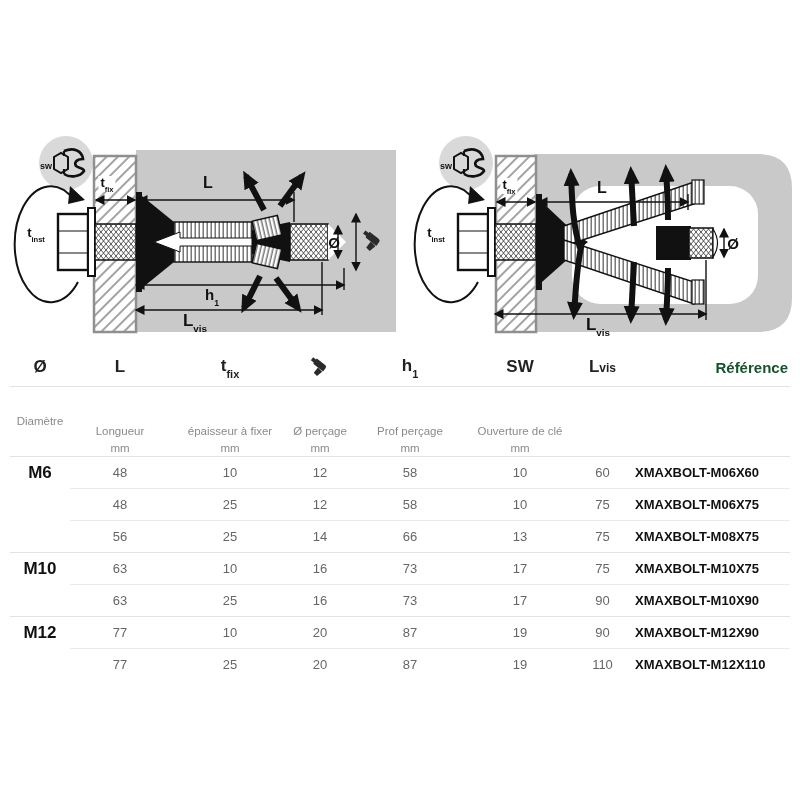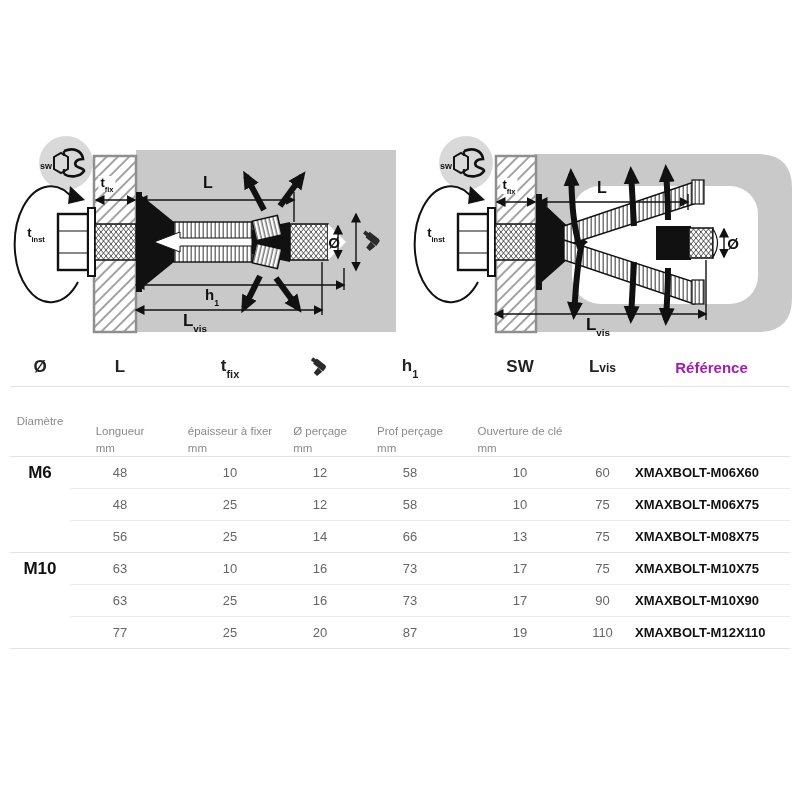--- a/index.html
+++ b/index.html
@@ -24,23 +24,23 @@
   
   #spec-table-wrap{position:absolute;left:10px;top:348px;width:780px;}
   table{border-collapse:collapse;table-layout:fixed;width:780px;}
   col.c1{width:60px;}col.c2{width:100px;}col.c3{width:120px;}col.c4{width:60px;}
   col.c5{width:120px;}col.c6{width:100px;}col.c7{width:65px;}col.c8{width:155px;}
   th,td{padding:0;vertical-align:middle;text-align:center;font-weight:normal;}
   tr.sym-row th{height:38px;font-size:17px;font-weight:bold;color:#222;
                 border-bottom:1px solid #e3e3e3;}
   tr.sym-row th sub{font-size:11px;position:relative;top:2px;}
   tr.sym-row th .lvis-sub{font-size:12px;font-weight:bold;}
-  tr.sym-row th.h-ref{font-size:15px;color:#a21caf;padding-right:2px;}
+  tr.sym-row th.h-ref{text-align:right;font-size:15px;color:#14532d;padding-right:2px;}
   tr.lbl-row td{height:46px;font-size:11.5px;color:#8a8a8a;line-height:1.45;}
-  .sub2{display:inline-block;text-align:left;margin-top:36px;}
+  .sub2{display:inline-block;text-align:center;margin-top:36px;}
   .sub2 .l2{display:block;}
   tr.data td{height:31px;font-size:13px;color:#666;}
   tr.data td.dia{font-size:17px;font-weight:bold;color:#111;}
   tr.data td.ref{text-align:left;font-size:13px;font-weight:bold;color:#111;padding-right:2px;}
   tr.group-start td{border-top:1px solid #e3e3e3;margin-top:16px;}
   tr.sub-row td{border-top:none;}
   tr.sub-row td:not(:first-child){border-top:1px solid #eaeaea;}
   tr.last td{border-bottom:1px solid #e3e3e3;}
   .hdr-icon{display:inline-block;vertical-align:middle;}
 </style>
@@ -312,20 +312,30 @@
       <tr class="data sub-row">
         <td class="dia"></td>
         <td>63</td>
         <td>25</td>
         <td>16</td>
         <td>73</td>
         <td>17</td>
         <td>90</td>
         <td class="ref">XMAXBOLT-M10X90</td>
       </tr>
+      <tr class="data group-start">
+        <td class="dia">M12</td>
+        <td>77</td>
+        <td>10</td>
+        <td>20</td>
+        <td>87</td>
+        <td>19</td>
+        <td>90</td>
+        <td class="ref">XMAXBOLT-M12X90</td>
+      </tr>
       <tr class="data sub-row last">
         <td class="dia"></td>
         <td>77</td>
         <td>25</td>
         <td>20</td>
         <td>87</td>
         <td>19</td>
         <td>110</td>
         <td class="ref">XMAXBOLT-M12X110</td>
       </tr>

